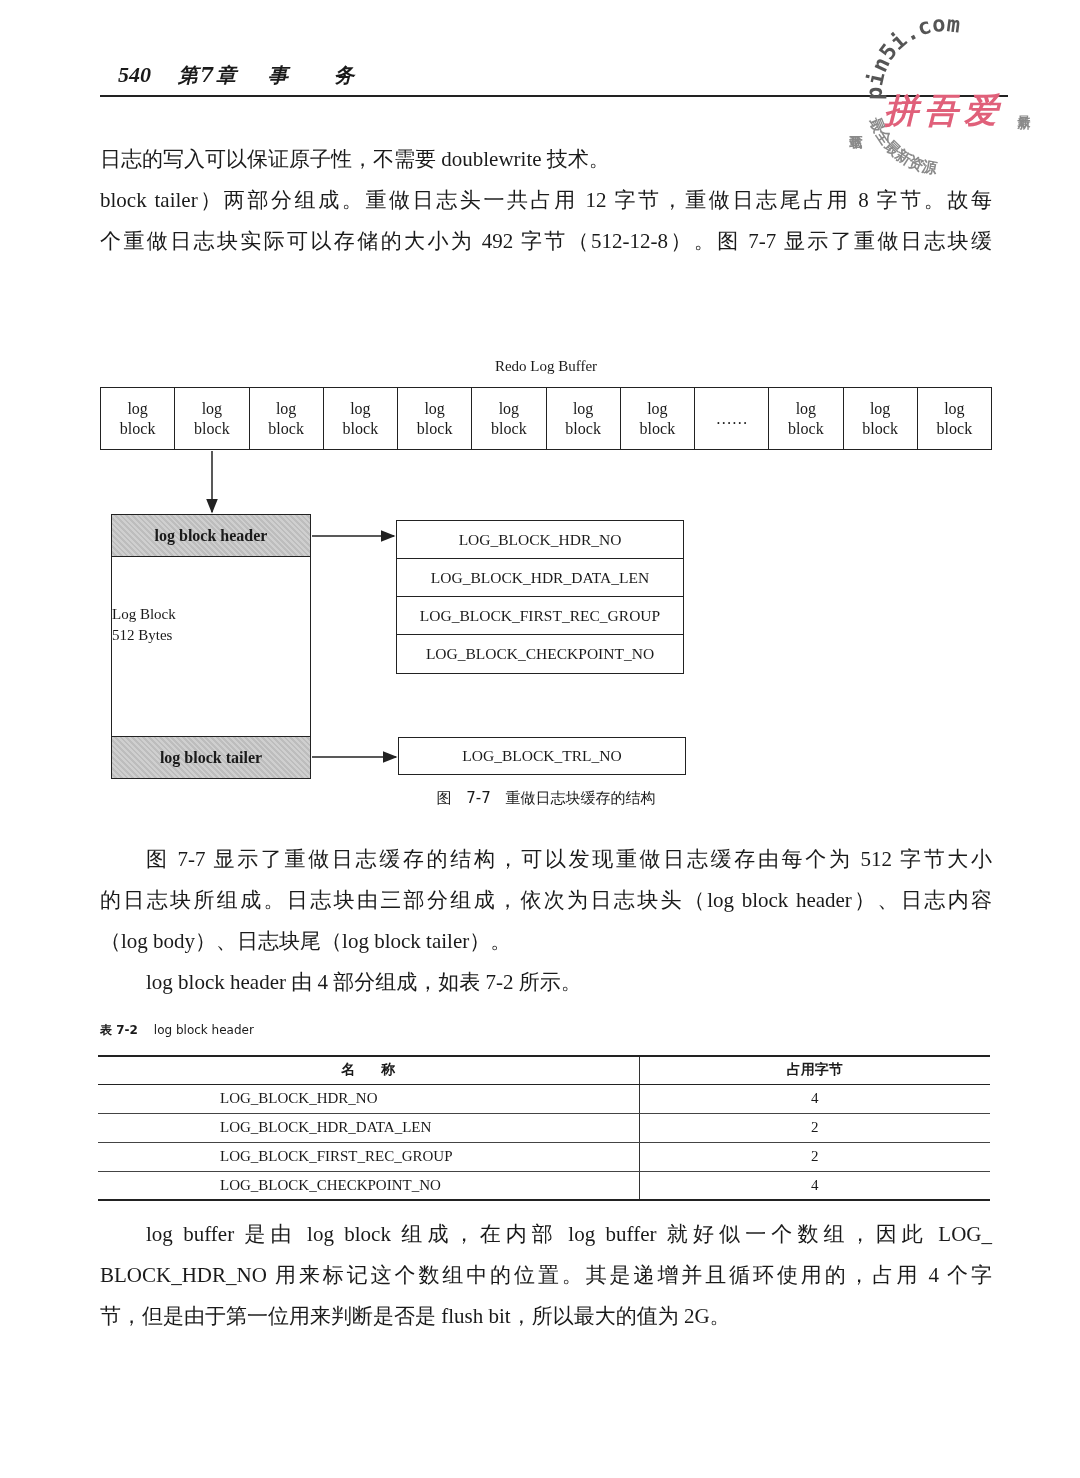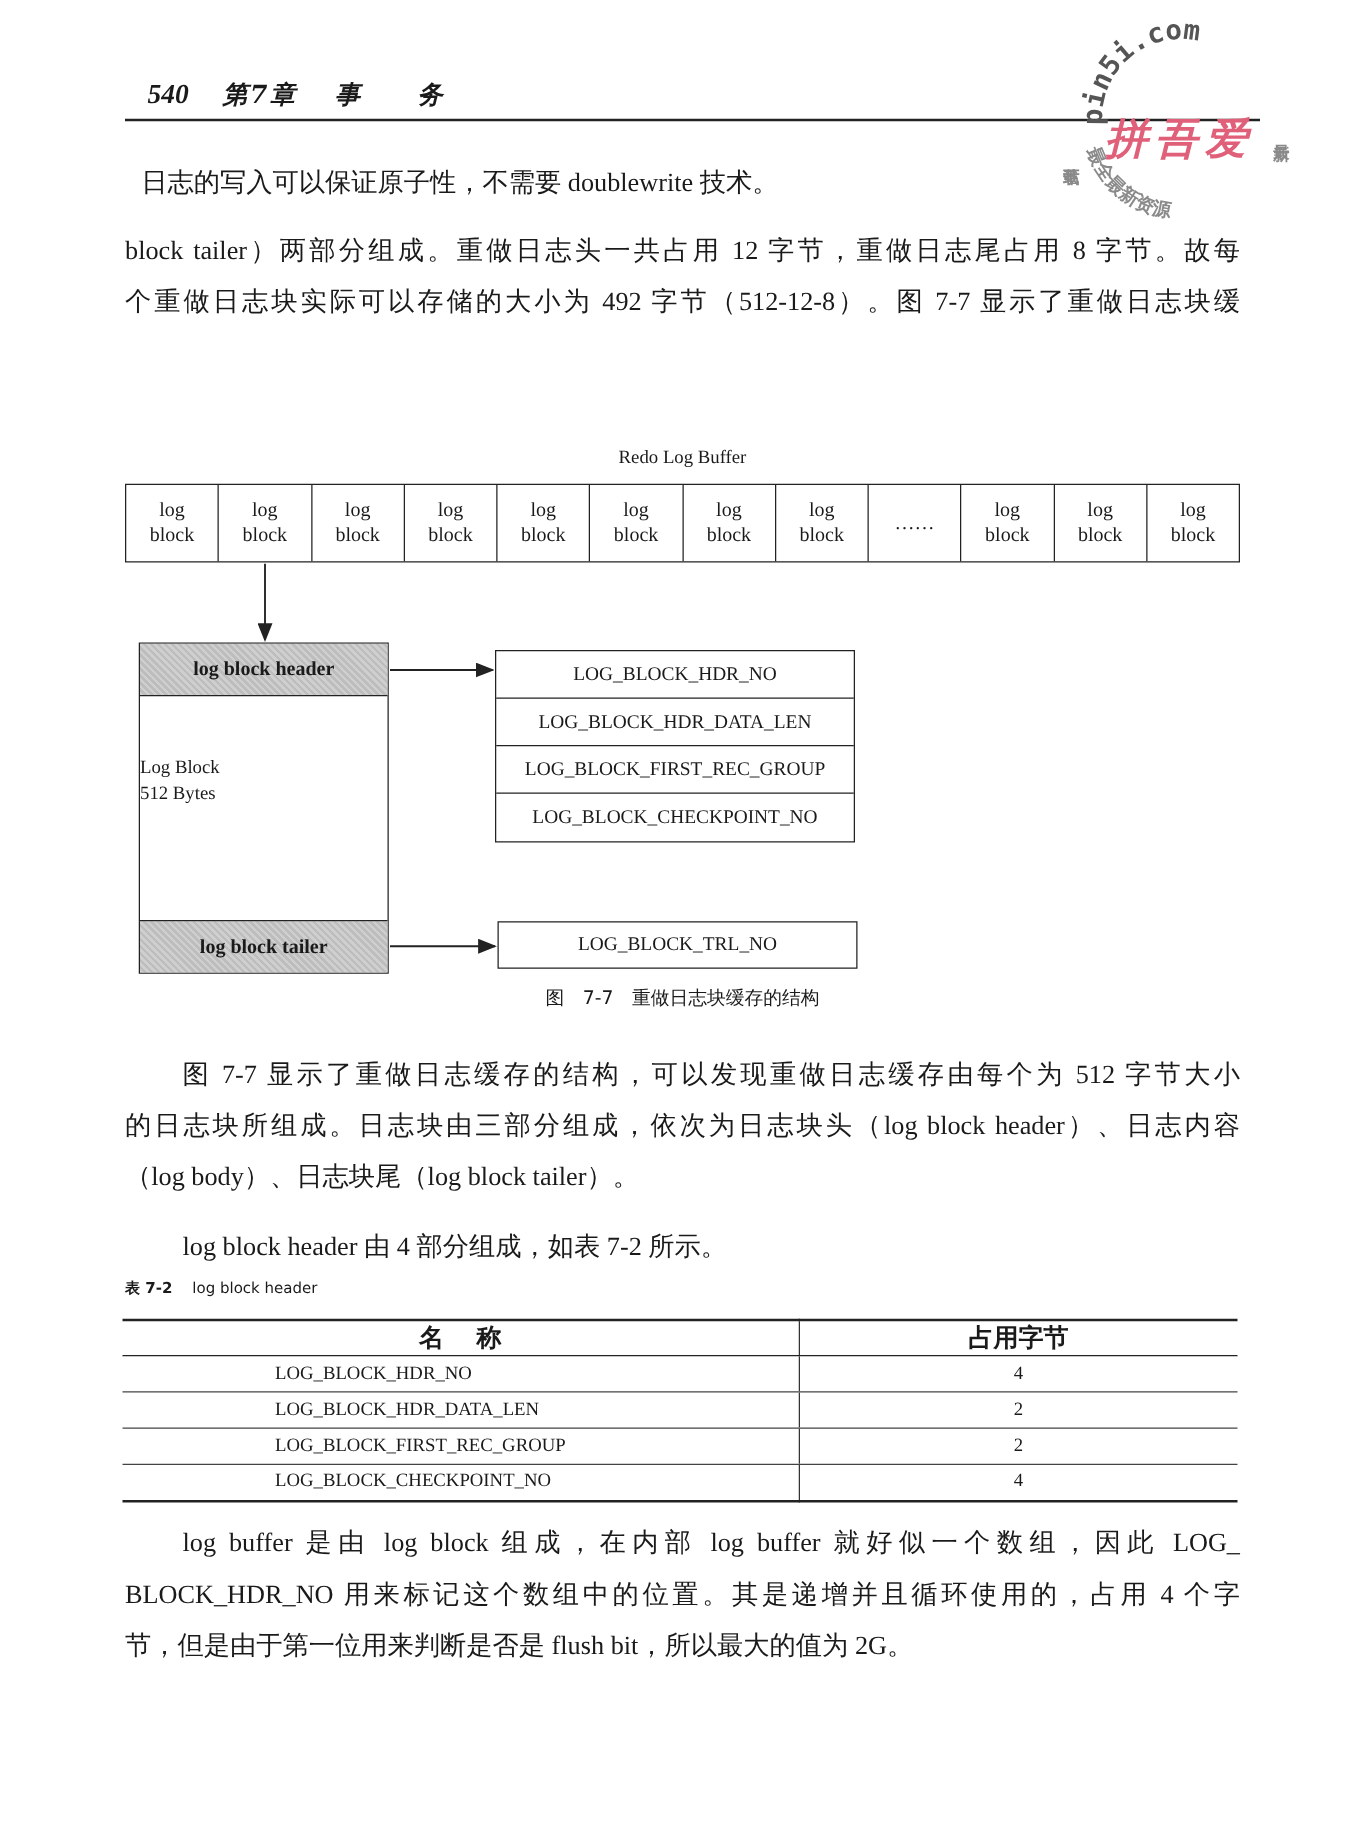--- a/index.html
+++ b/index.html
@@ -41,21 +41,21 @@
 
   .connectors { position: absolute; left: 0; top: 0; width: 1080px; height: 1478px; pointer-events: none; }
 
   .fig-caption { position: absolute; left: 100px; width: 892px; top: 789px; text-align: center; font-family: "DejaVu Sans", sans-serif; font-size: 15px; word-spacing: 10px; }
 
   
   .table-caption { position: absolute; left: 100px; width: 892px; top: 1022px; text-align: left; font-family: "DejaVu Sans", sans-serif; font-size: 12px; }
   .table-caption .tno { font-weight: bold; margin-right: 16px; }
   table.spec { position: absolute; left: 98px; top: 1055px; width: 892px; border-collapse: collapse; font-family: "Liberation Serif", serif; font-size: 15px; }
   table.spec { border-top: 2.5px solid #222; border-bottom: 2.5px solid #222; }
-  table.spec th { height: 28px; font-family: Liberation Sans, sans-serif; font-size: 20px; font-weight: bold; border-bottom: 1.5px solid #222; }
+  table.spec th { height: 28px; font-family: Liberation Sans, sans-serif; font-size: 14px; font-weight: bold; border-bottom: 1.5px solid #222; }
   table.spec th.col-name { width: 541px; letter-spacing: 26px; text-indent: 26px; }
   table.spec td { height: 29px; border-bottom: 1px solid #444; }
   table.spec tr:last-child td { border-bottom: none; }
   table.spec th + th, table.spec td + td { border-left: 1px solid #333; }
   table.spec td.c-name { padding-left: 122px; text-align: left; }
   table.spec td.c-size { text-align: center; }
 </style>
 </head>
 <body>
 
@@ -75,21 +75,21 @@
     <textPath href="#wm-top-arc">pin5i.com</textPath>
   </text>
   <text font-family="DejaVu Sans, sans-serif" font-weight="bold" font-size="15" fill="#8a8a8a">
     <textPath href="#wm-bottom-arc">最全最新资源</textPath>
   </text>
   <text x="14" y="125" font-family="DejaVu Sans, sans-serif" font-weight="bold" font-size="13" fill="#8a8a8a" writing-mode="tb">下载站</text>
   <text x="182" y="105" font-family="DejaVu Sans, sans-serif" font-weight="bold" font-size="13" fill="#8a8a8a" writing-mode="tb">最新</text>
   <text x="102" y="122" text-anchor="middle" font-family="DejaVu Serif, serif" font-style="italic" font-weight="bold" font-size="34" fill="#e0607a" letter-spacing="6">拼吾爱</text>
 </svg>
 
-<div class="para" style="top:126px;margin-left:13px;">
+<div class="para" style="top:139px;">
   <span class="line last">日志的写入可以保证原子性，不需要 doublewrite 技术。</span>
 </div>
 
 <div class="para indent" style="top:180px;">
   <span class="line" style="text-indent:0;">block tailer）两部分组成。重做日志头一共占用 12 字节，重做日志尾占用 8 字节。故每</span>
   <span class="line" style="text-indent:0;">个重做日志块实际可以存储的大小为 492 字节（512-12-8）。图 7-7 显示了重做日志块缓</span>
 </div>
 
 <div class="fig-title">Redo Log Buffer</div>
 
@@ -174,21 +174,21 @@
 
 <div class="fig-caption">图 7-7  重做日志块缓存的结构</div>
 
 <div class="para" style="top:839px;">
   <span class="line" style="padding-left:46px;">图 7-7 显示了重做日志缓存的结构，可以发现重做日志缓存由每个为 512 字节大小</span>
   <span class="line">的日志块所组成。日志块由三部分组成，依次为日志块头（log block header）、日志内容</span>
   <span class="line last">（log body）、日志块尾（log block tailer）。</span>
 </div>
 
 <div class="para" style="top:962px;">
-  <span class="line last" style="padding-left:46px;margin-top:15px;">log block header 由 4 部分组成，如表 7-2 所示。</span>
+  <span class="line last" style="padding-left:46px;">log block header 由 4 部分组成，如表 7-2 所示。</span>
 </div>
 
 <div class="table-caption">
   <span class="tno">表 7-2</span><span>log block header</span>
 </div>
 
 <table class="spec">
   <thead>
     <tr>
       <th class="col-name">名称</th>

